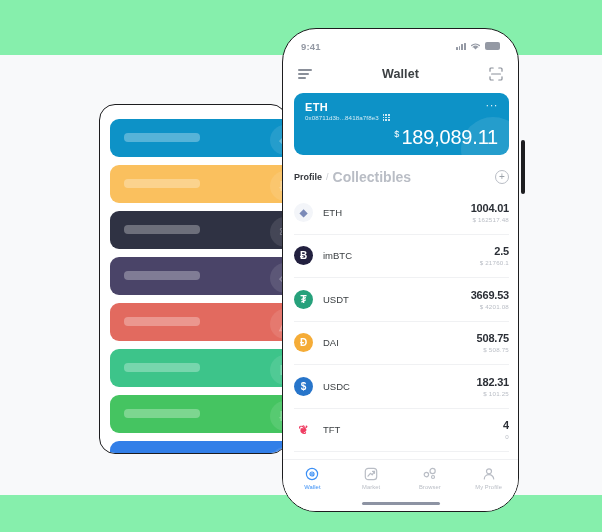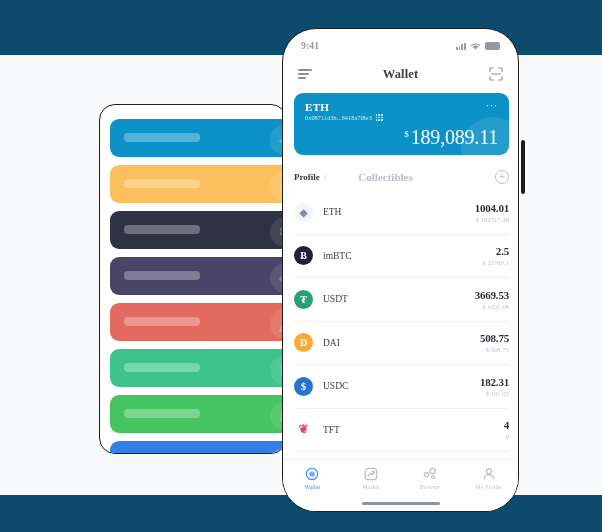--- a/index.html
+++ b/index.html
@@ -2,21 +2,21 @@
 <html><head>
 <meta charset="utf-8">
 <style>
   * { box-sizing: border-box; margin: 0; padding: 0; }
   html, body {
     width: 602px; height: 532px;
     font-family: "Liberation Sans", sans-serif;
     background: #ffffff;
     overflow: hidden;
   }
-  #stage { position: relative; width: 602px; height: 532px; background:#0c4a6e;font-family:Liberation Serif, serif; }
+  #stage { position: relative; width: 602px; height: 532px; background:#86efac; }
 
   .bg-band {
     position: absolute; left: 0; top: 55px;
     width: 602px; height: 440px;
     background: #f8f9fa;
   }
 
   
   #left-panel {
     position: absolute; left: 99px; top: 104px;
@@ -133,21 +133,21 @@
   #card-currency { font-size: 9px; font-weight: 400; margin-right: 2px; align-self: flex-start; margin-top: 3px; }
   #card-amount { font-size: 20px; font-weight: 400; letter-spacing: -.2px; text-align: right; }
 
   
   #assets-bar {
     position: absolute; left: 11px; top: 136px; width: 215px; height: 24px;
     display: flex; align-items: center;
   }
   #tab-assets { font-size: 9px; font-weight: 700; color: #35383d; }
   #tab-sep { font-size: 9px; color: #c9ccd2; margin: 0 4px; }
-  #tab-collectibles { font-size: 11px; color: #b9bdc5; font-weight: 600; margin-left: 28px; }
+  #tab-collectibles { font-size: 14px; color: #b9bdc5; font-weight: 600; }
   #add-asset {
     margin-left: auto;
     width: 14px; height: 14px; border-radius: 50%;
     border: 1px solid #b9bdc5; color: #9aa0a8;
     font-size: 10px; line-height: 12px; text-align: center;
   }
 
   
   #asset-list {
     position: absolute; left: 11px; top: 162px; width: 215px;

